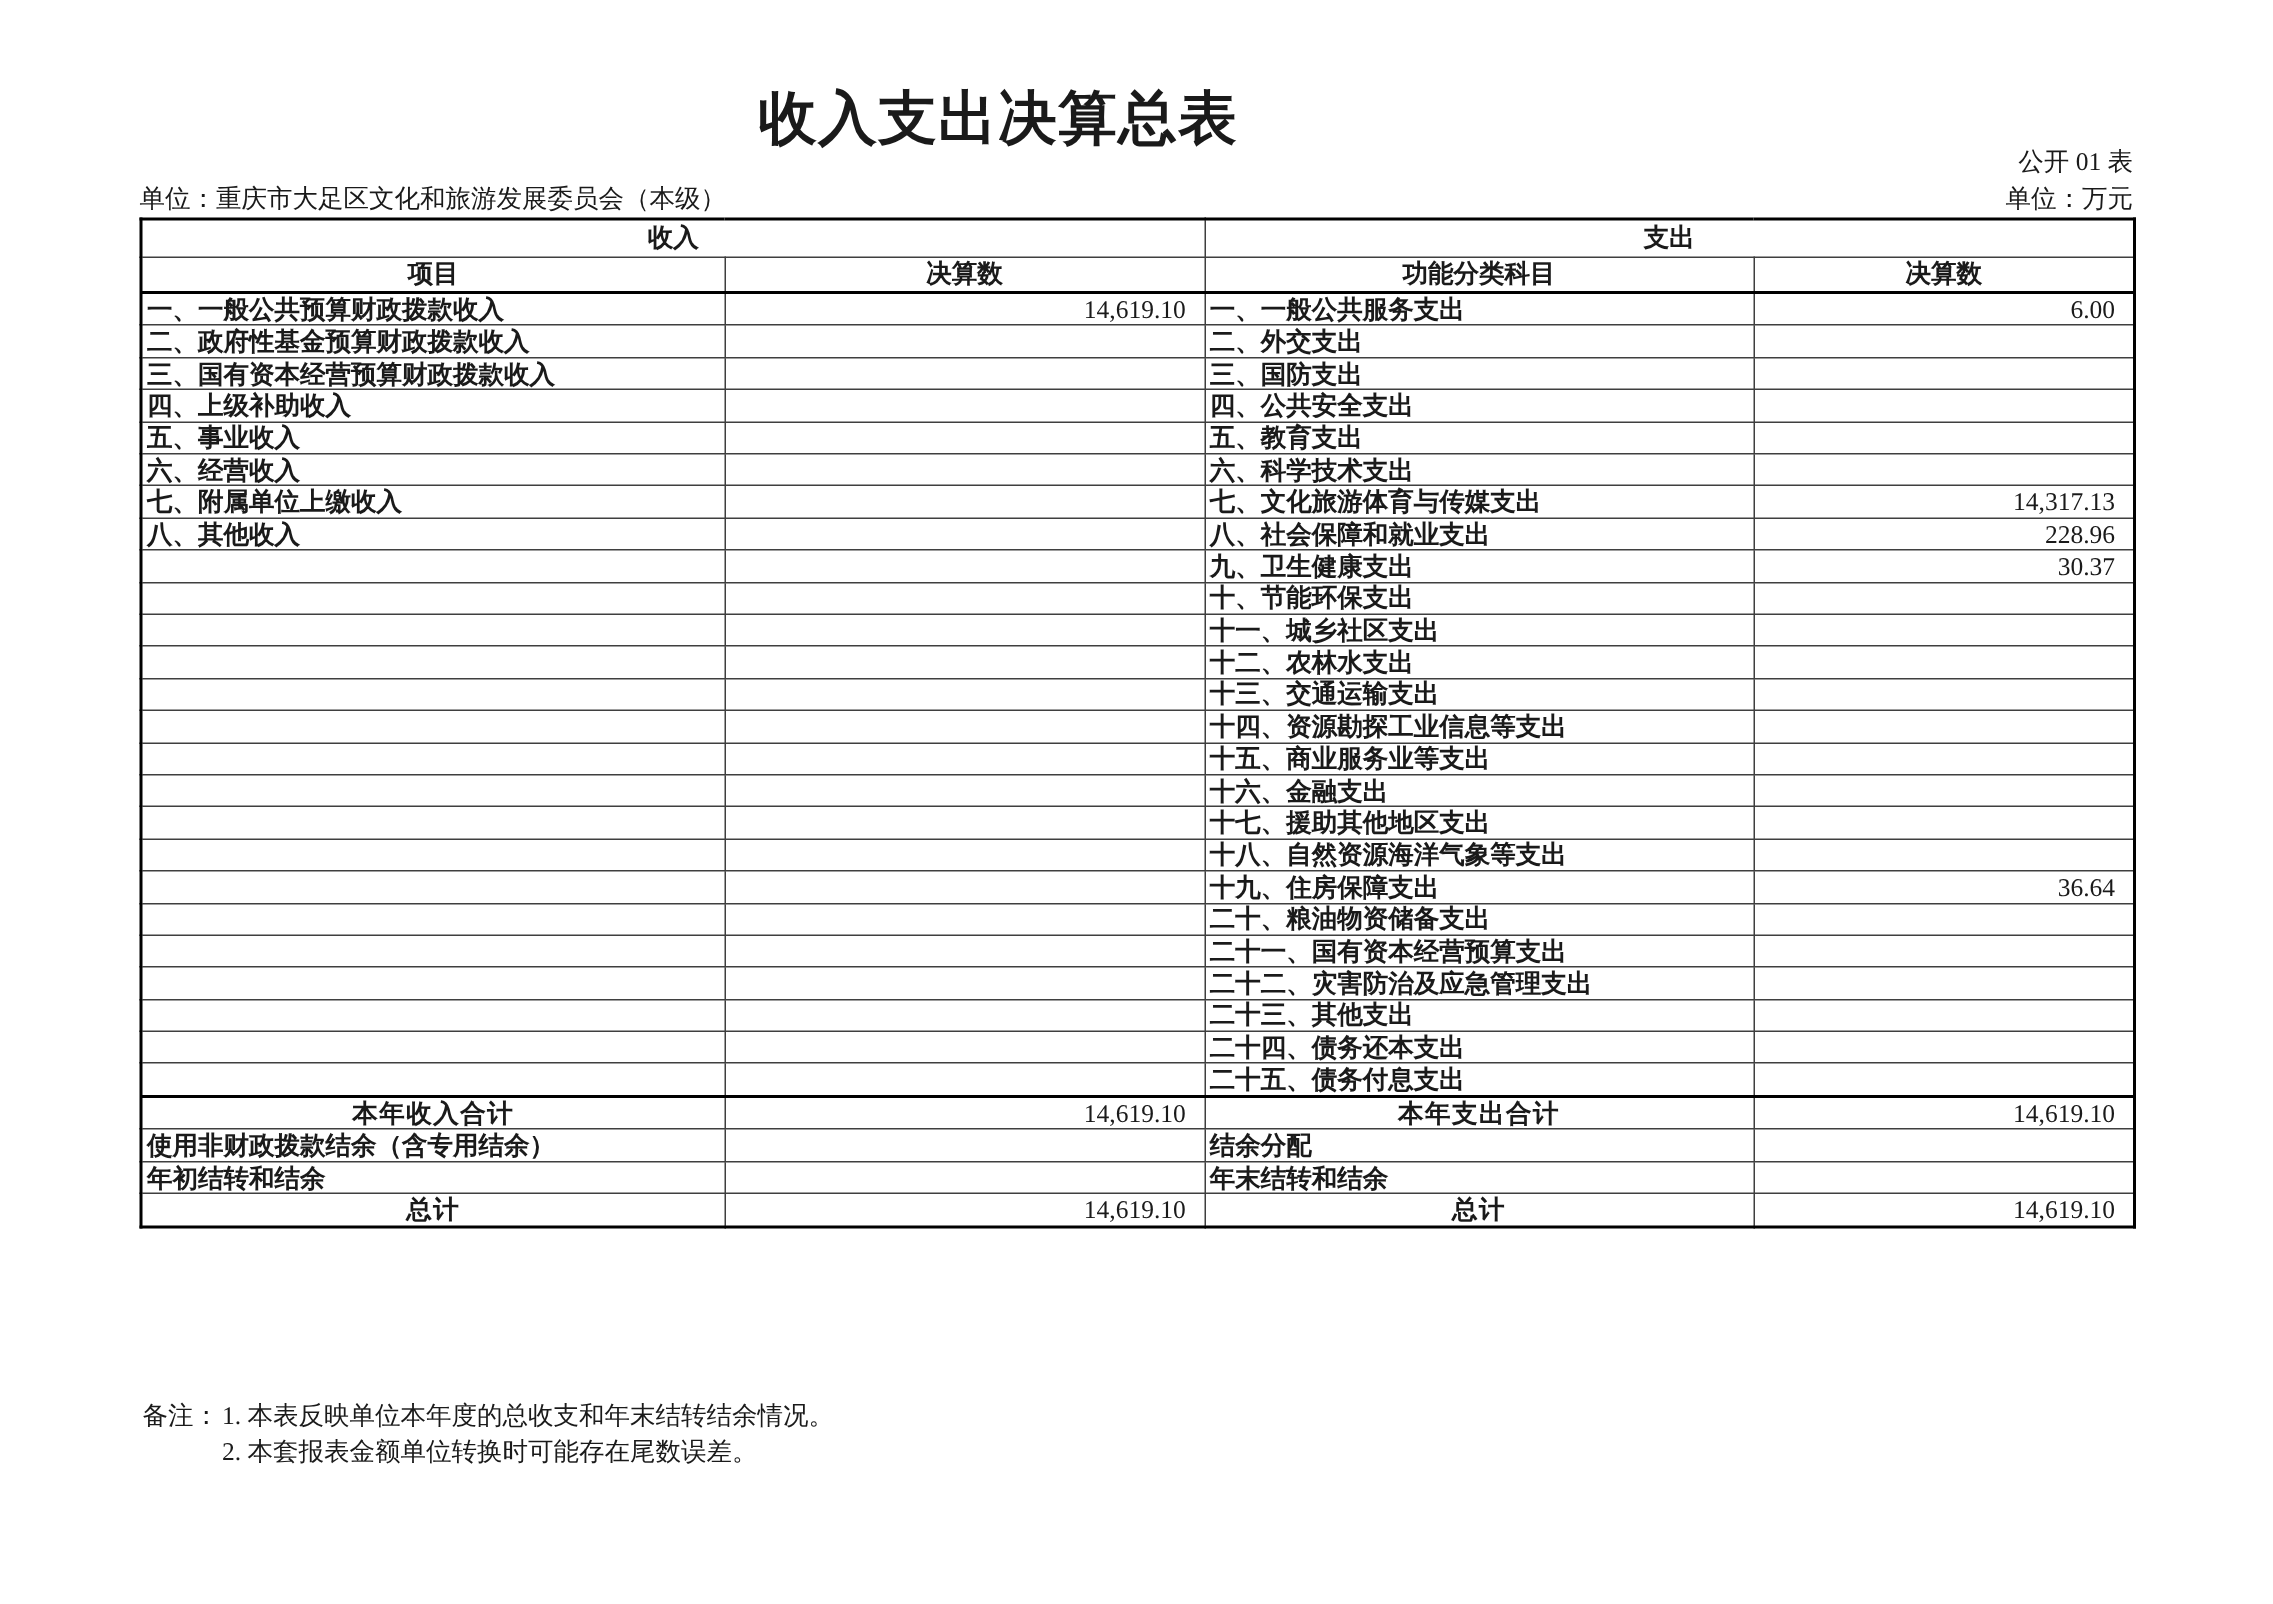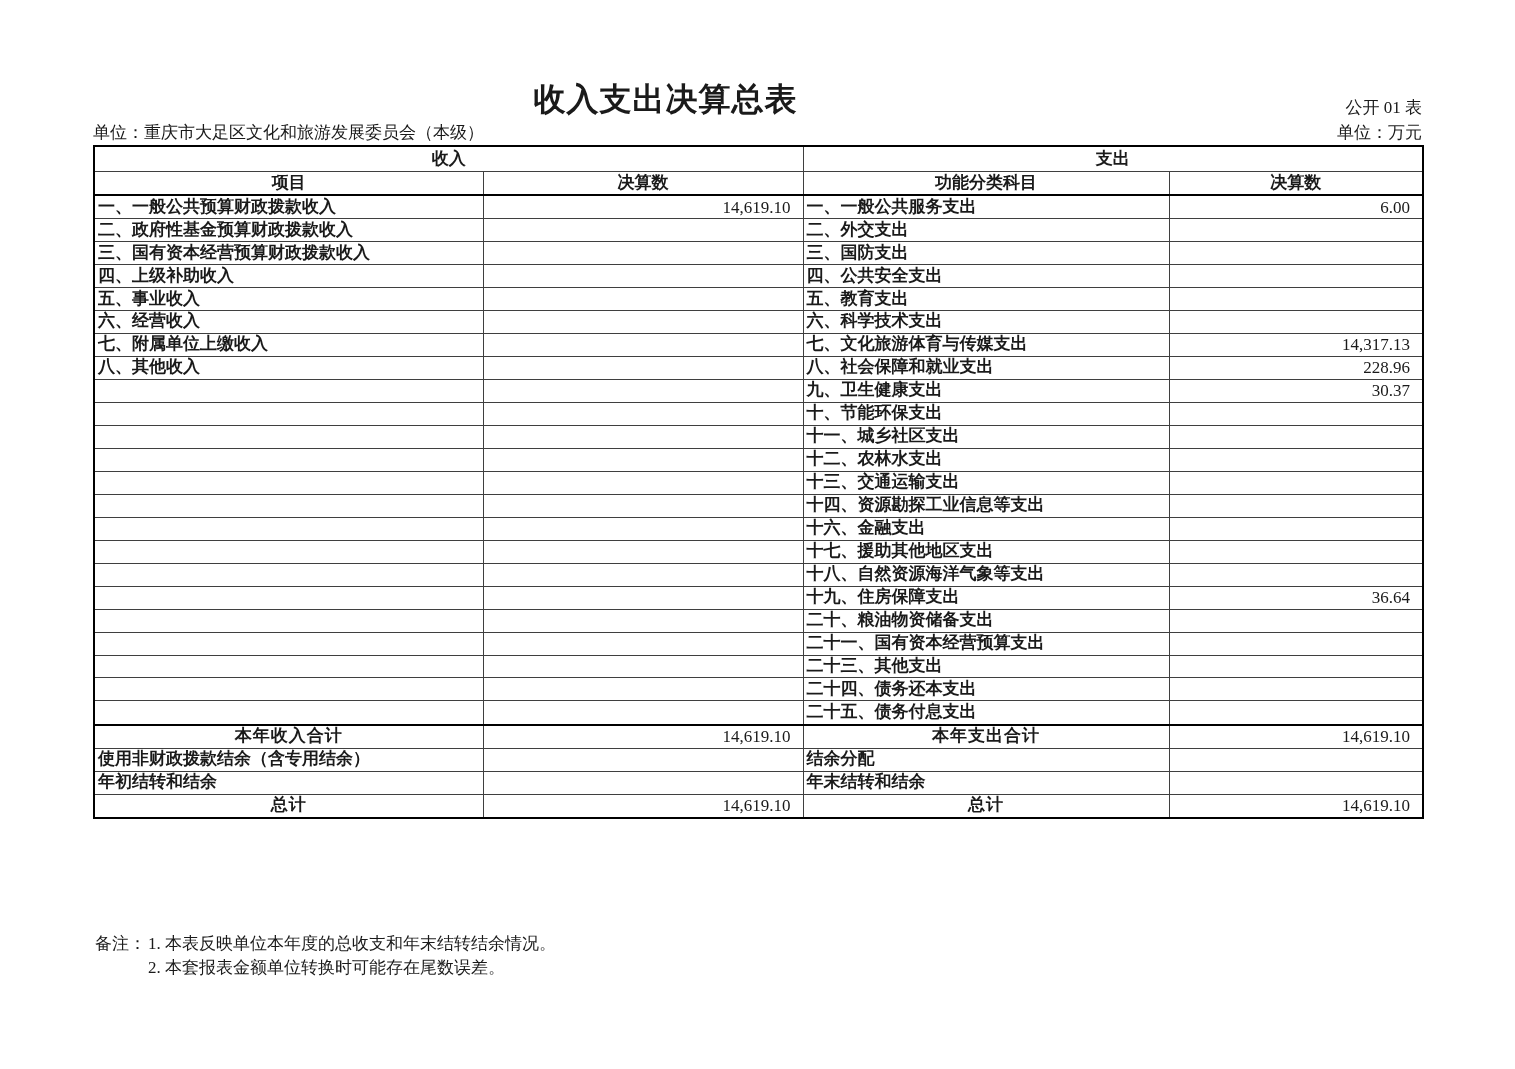--- a/index.html
+++ b/index.html
@@ -1,23 +1,22 @@
 <!DOCTYPE html>
 <html><head>
 <meta charset="utf-8">
 <style>
   * { margin: 0; padding: 0; box-sizing: border-box; }
   html, body { width: 1515px; height: 1069px; background: #ffffff; position: relative;
     font-family: "Liberation Serif", "DejaVu Serif", serif; color: #1a1a1a; }
 
   .page-title {
     position: absolute; top: 52px; left: 0; width: 1331px;
-    text-align: center; font-size: 32px; font-weight: bold;
+    text-align: center; font-size: 39px; font-weight: bold;
     letter-spacing: 1px;
-    margin-top: 26px;
   }
   .doc-label {
     position: absolute; top: 96px; left: 93px; width: 1329px;
     text-align: right; font-size: 17px;
   }
   .unit-row {
     position: absolute; top: 121px; left: 93px; width: 1329px;
     display: flex; justify-content: space-between; font-size: 17px;
   }
 
@@ -35,21 +34,21 @@
   }
   table.report th {
     font-weight: bold; text-align: center;
     font-family: "Liberation Sans", "DejaVu Sans", sans-serif;
   }
   tr.hdr1 { height: 25px; }
   tr.hdr2 { height: 24px; }
   tr.hdr2 th { border-bottom: 2px solid #000; }
   td.lbl {
     text-align: left; padding-left: 3px; font-weight: bold;
-    font-family: Liberation Mono, monospace;
+    font-family: Liberation Sans, sans-serif;
   }
   td.lbl.center { text-align: center; padding-left: 0; letter-spacing: 1px; }
   td.num {
     text-align: right; padding-right: 12px;
     font-family: "Liberation Serif", "DejaVu Serif", serif;
     font-size: 16px;
   }
   tr.sum-first td { border-top: 2px solid #000; }
 
   .notes {
@@ -171,20 +170,26 @@
         </tr>
         <tr>
           <td class="lbl"></td>
           <td class="num"></td>
           <td class="lbl">十四、资源勘探工业信息等支出</td>
           <td class="num"></td>
         </tr>
         <tr>
           <td class="lbl"></td>
           <td class="num"></td>
+          <td class="lbl">十五、商业服务业等支出</td>
+          <td class="num"></td>
+        </tr>
+        <tr>
+          <td class="lbl"></td>
+          <td class="num"></td>
           <td class="lbl">十六、金融支出</td>
           <td class="num"></td>
         </tr>
         <tr>
           <td class="lbl"></td>
           <td class="num"></td>
           <td class="lbl">十七、援助其他地区支出</td>
           <td class="num"></td>
         </tr>
         <tr>
@@ -202,20 +207,26 @@
         <tr>
           <td class="lbl"></td>
           <td class="num"></td>
           <td class="lbl">二十、粮油物资储备支出</td>
           <td class="num"></td>
         </tr>
         <tr>
           <td class="lbl"></td>
           <td class="num"></td>
           <td class="lbl">二十一、国有资本经营预算支出</td>
+          <td class="num"></td>
+        </tr>
+        <tr>
+          <td class="lbl"></td>
+          <td class="num"></td>
+          <td class="lbl">二十二、灾害防治及应急管理支出</td>
           <td class="num"></td>
         </tr>
         <tr>
           <td class="lbl"></td>
           <td class="num"></td>
           <td class="lbl">二十三、其他支出</td>
           <td class="num"></td>
         </tr>
         <tr>
           <td class="lbl"></td>

